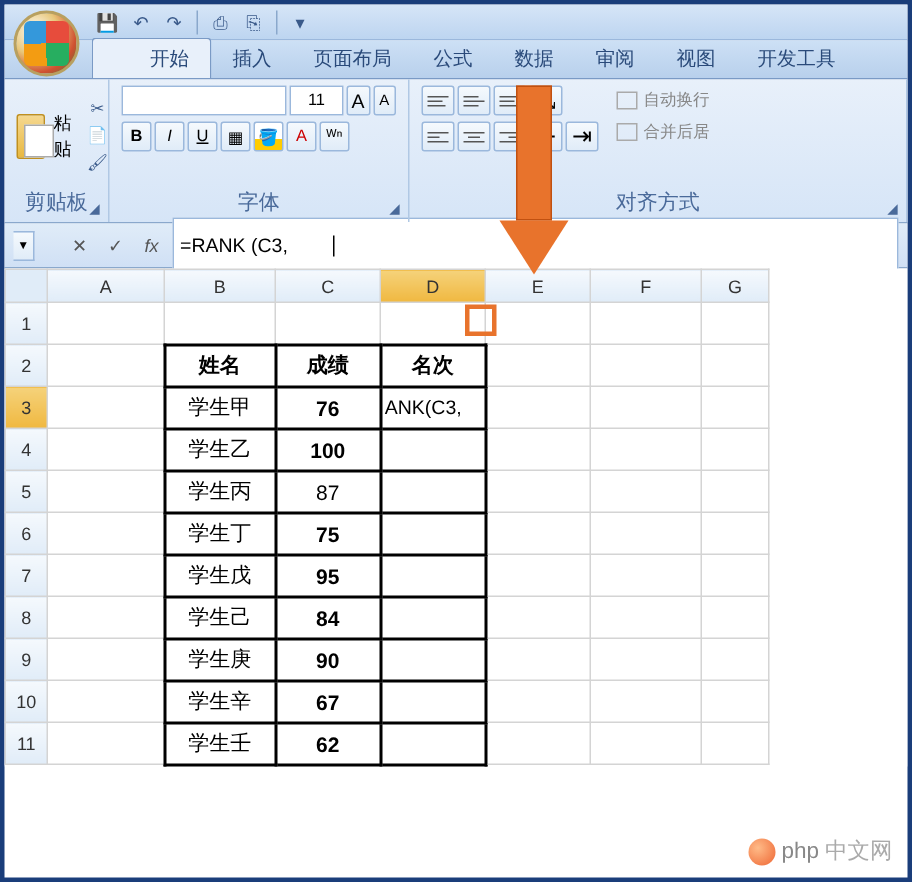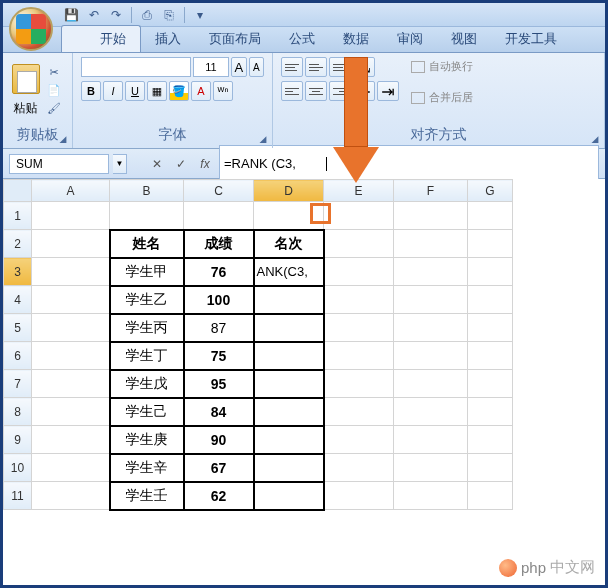--- a/index.html
+++ b/index.html
@@ -18,37 +18,37 @@
     .tab { padding: 4px 14px; font-size: 13px; color: #2a4a7a; cursor: pointer; border-radius: 3px 3px 0 0; }
     .tab.active { background: #e8f0fa; border: 1px solid #7a9ac5; border-bottom: none; padding-left: 38px; }
     
     
     .ribbon { height: 96px; background: linear-gradient(#e8f0fa, #d6e5f7); border-bottom: 1px solid #8aa8cc; display: flex; }
     .ribbon-group { border-right: 1px solid #b0c8e4; padding: 4px 8px 2px; display: flex; flex-direction: column; justify-content: space-between; position: relative; }
     .group-title { font-size: 14px; color: #4a6a9a; text-align: center; padding: 2px 0; }
     .group-content { flex: 1; display: flex; align-items: center; gap: 4px; }
     
     .clipboard { width: 70px; }
-    .paste-btn { width: 40px; height: 56px; display: flex; flex-direction: column; align-items: center; justify-content: center; gap: 6px; border-radius: 3px; cursor: pointer; }
+    .paste-btn { width: 40px; height: 56px; display: flex; flex-direction: row; align-items: center; justify-content: center; gap: 6px; border-radius: 3px; cursor: pointer; }
     .paste-icon { width: 28px; height: 30px; background: linear-gradient(#f5d890, #e8b840); border: 1px solid #c09020; border-radius: 2px; position: relative; }
     .paste-icon::after { content: ''; position: absolute; top: 6px; left: 4px; width: 18px; height: 20px; background: #fff; border: 1px solid #aaa; }
     .paste-label { font-size: 12px; }
     .clip-side { display: flex; flex-direction: column; gap: 2px; }
     .clip-sm { width: 20px; height: 16px; display: flex; align-items: center; justify-content: center; font-size: 11px; color: #3a5a8a; cursor: pointer; }
     
     .font-group { width: 200px; }
     .font-row { display: flex; gap: 2px; margin-bottom: 4px; align-items: center; }
     .font-name { width: 110px; height: 20px; border: 1px solid #9bb8dc; background: #fff; font-size: 11px; padding: 0 4px; }
     .font-size { width: 36px; height: 20px; border: 1px solid #9bb8dc; background: #fff; font-size: 11px; text-align: center; }
     .fbtn { width: 20px; height: 20px; border: 1px solid #9bb8dc; background: linear-gradient(#f5f9fd, #e0ecf8); font-size: 11px; display: flex; align-items: center; justify-content: center; cursor: pointer; border-radius: 2px; }
     
     .align-group { flex: 1; }
     .align-row { display: flex; gap: 2px; margin-bottom: 4px; align-items: center; }
     .abtn { width: 22px; height: 20px; border: 1px solid #9bb8dc; background: linear-gradient(#f5f9fd, #e0ecf8); display: flex; align-items: center; justify-content: center; cursor: pointer; border-radius: 2px; }
-    .align-opts { display: flex; flex-direction: column; gap: 12px; margin-left: 8px; }
+    .align-opts { display: flex; flex-direction: column; gap: 2px; margin-left: 8px; }
     .opt-btn { display: flex; align-items: center; gap: 4px; font-size: 11px; color: #888; padding: 2px 4px; cursor: pointer; }
     .opt-ico { width: 14px; height: 12px; border: 1px solid #aaa; }
     
     .dlg-launcher { position: absolute; bottom: 2px; right: 2px; width: 14px; height: 14px; font-size: 9px; color: #4a6a9a; display: flex; align-items: center; justify-content: center; cursor: pointer; }
     
     
     .formulabar { height: 30px; background: linear-gradient(#e0ecf8, #d0e0f5); border-bottom: 1px solid #8aa8cc; display: flex; align-items: center; padding: 2px 6px; gap: 4px; }
     .namebox { width: 100px; height: 20px; border: 1px solid #9bb8dc; background: #fff; font-size: 12px; font-family: Arial; padding: 0 6px; display: flex; align-items: center; }
     .nb-dd { width: 14px; height: 20px; border: 1px solid #9bb8dc; border-left: none; background: linear-gradient(#f5f9fd, #e0ecf8); display: flex; align-items: center; justify-content: center; font-size: 8px; cursor: pointer; }
     .fb-btn { width: 20px; height: 18px; display: flex; align-items: center; justify-content: center; font-size: 12px; color: #555; cursor: pointer; }
@@ -223,21 +223,20 @@
             <span>合并后居</span>
           </div>
       </div>
     </div>
     <div class="group-title">对齐方式</div>
     <div class="dlg-launcher">◢</div>
   </div>
 </div>
 
 <div class="formulabar">
-  <div class="namebox">SUM</div>
   <div class="nb-dd">▼</div>
   <div style="width:12px"></div>
   <div class="fb-btn">✕</div>
   <div class="fb-btn">✓</div>
   <div class="fb-btn" style="font-style:italic">fx</div>
   <div class="formula-input">
     <span>=RANK (C3,</span>
     <span class="formula-cursor"></span>
   </div>
 </div>

